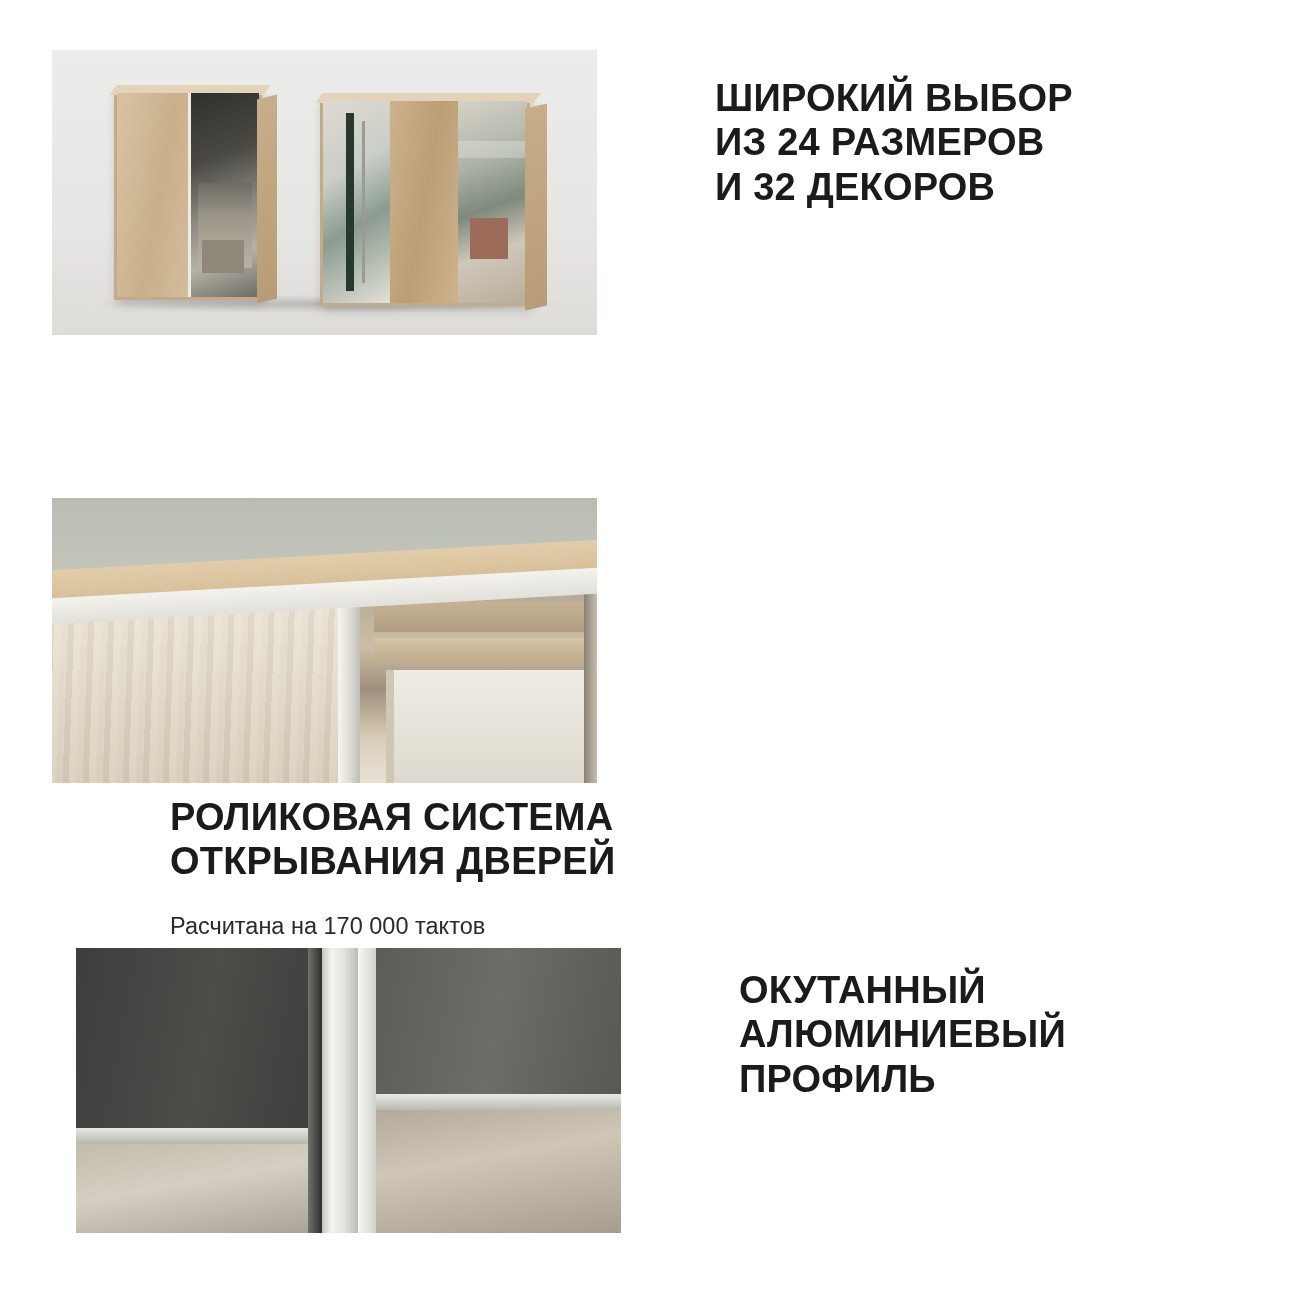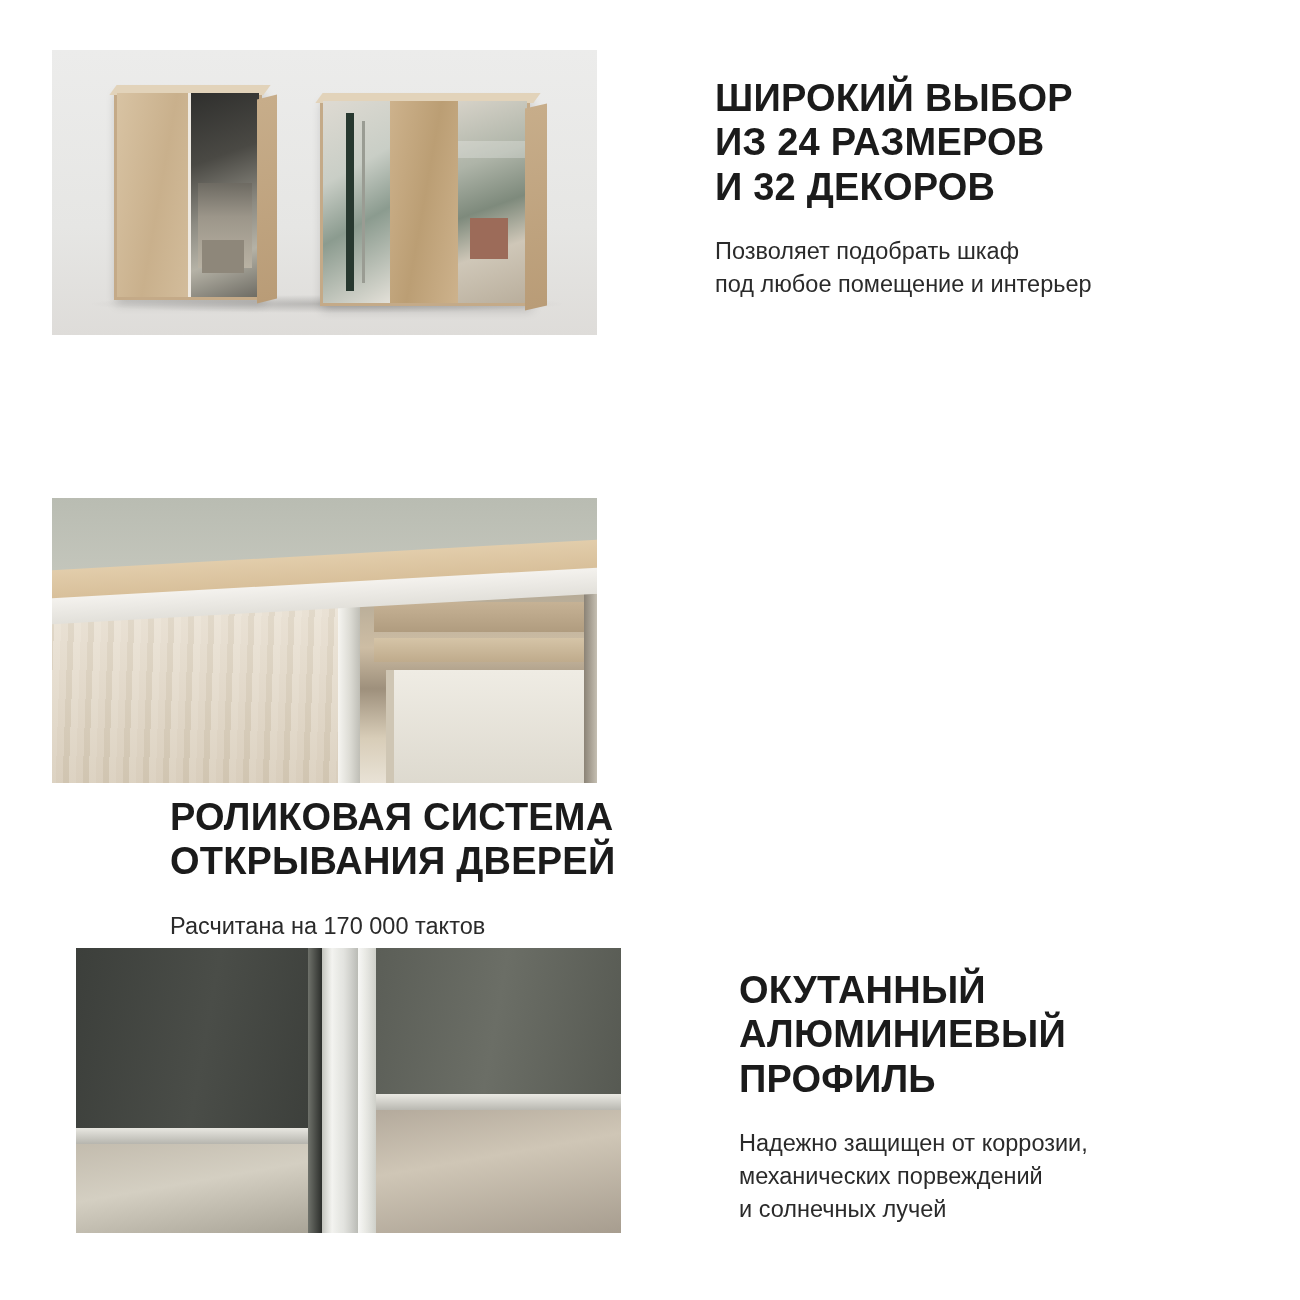--- a/index.html
+++ b/index.html
@@ -281,22 +281,20 @@
           <div class="sofa"></div>
         </div>
         <div class="side"></div>
       </div>
     </div>
 
     <div class="feature-text">
       <h2 class="f-title">ШИРОКИЙ ВЫБОР
 ИЗ 24 РАЗМЕРОВ
 И 32 ДЕКОРОВ</h2>
-      <p class="f-body">Позволяет подобрать шкаф
-под любое помещение и интерьер</p>
     </div>
   </section>
 
   <section class="feature" id="feature-2">
     <div class="feature-img img2">
       <div class="i2-wall"></div>
       <div class="i2-leftdoor"></div>
       <div class="i2-leftdoor-shade"></div>
       <div class="i2-ceiling"></div>
       <div class="i2-opening"></div>
@@ -332,19 +330,16 @@
       <div class="i3-right-mirror"></div>
       <div class="i3-profile"></div>
       <div class="i3-profile2"></div>
       <div class="i3-glow"></div>
     </div>
 
     <div class="feature-text">
       <h2 class="f-title">ОКУТАННЫЙ
 АЛЮМИНИЕВЫЙ
 ПРОФИЛЬ</h2>
-      <p class="f-body">Надежно защищен от коррозии,
-механических порвеждений
-и солнечных лучей</p>
     </div>
   </section>
 
 </div>
 
 </body></html>

